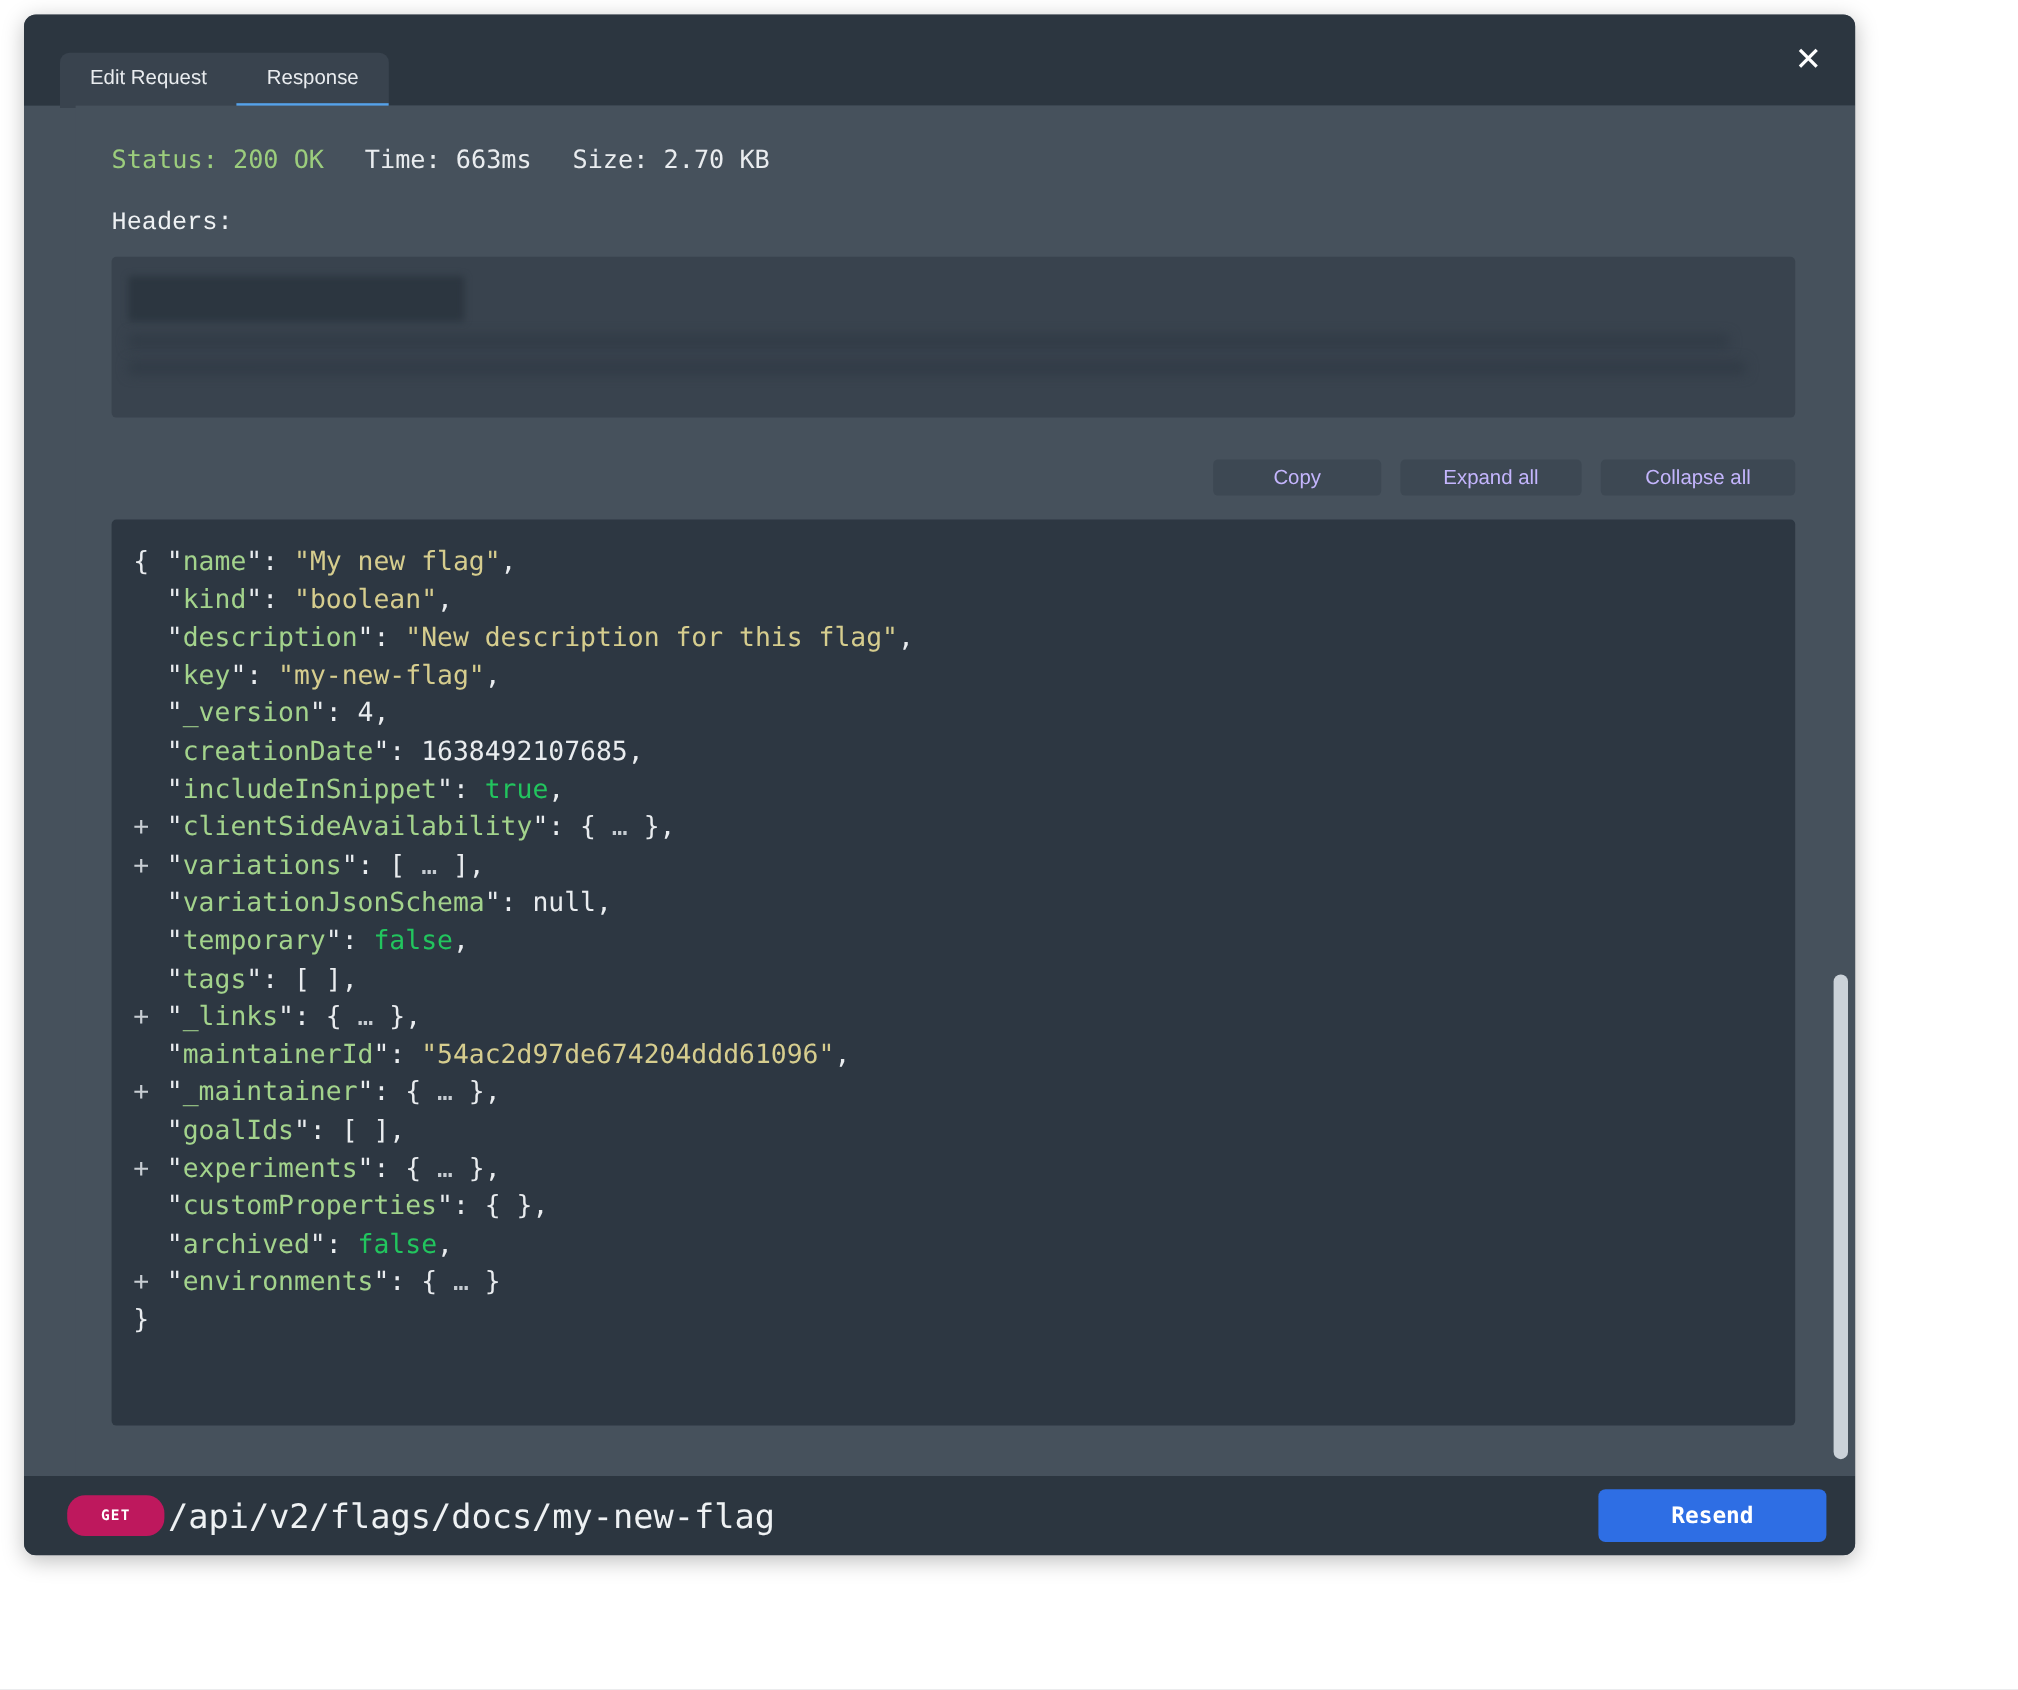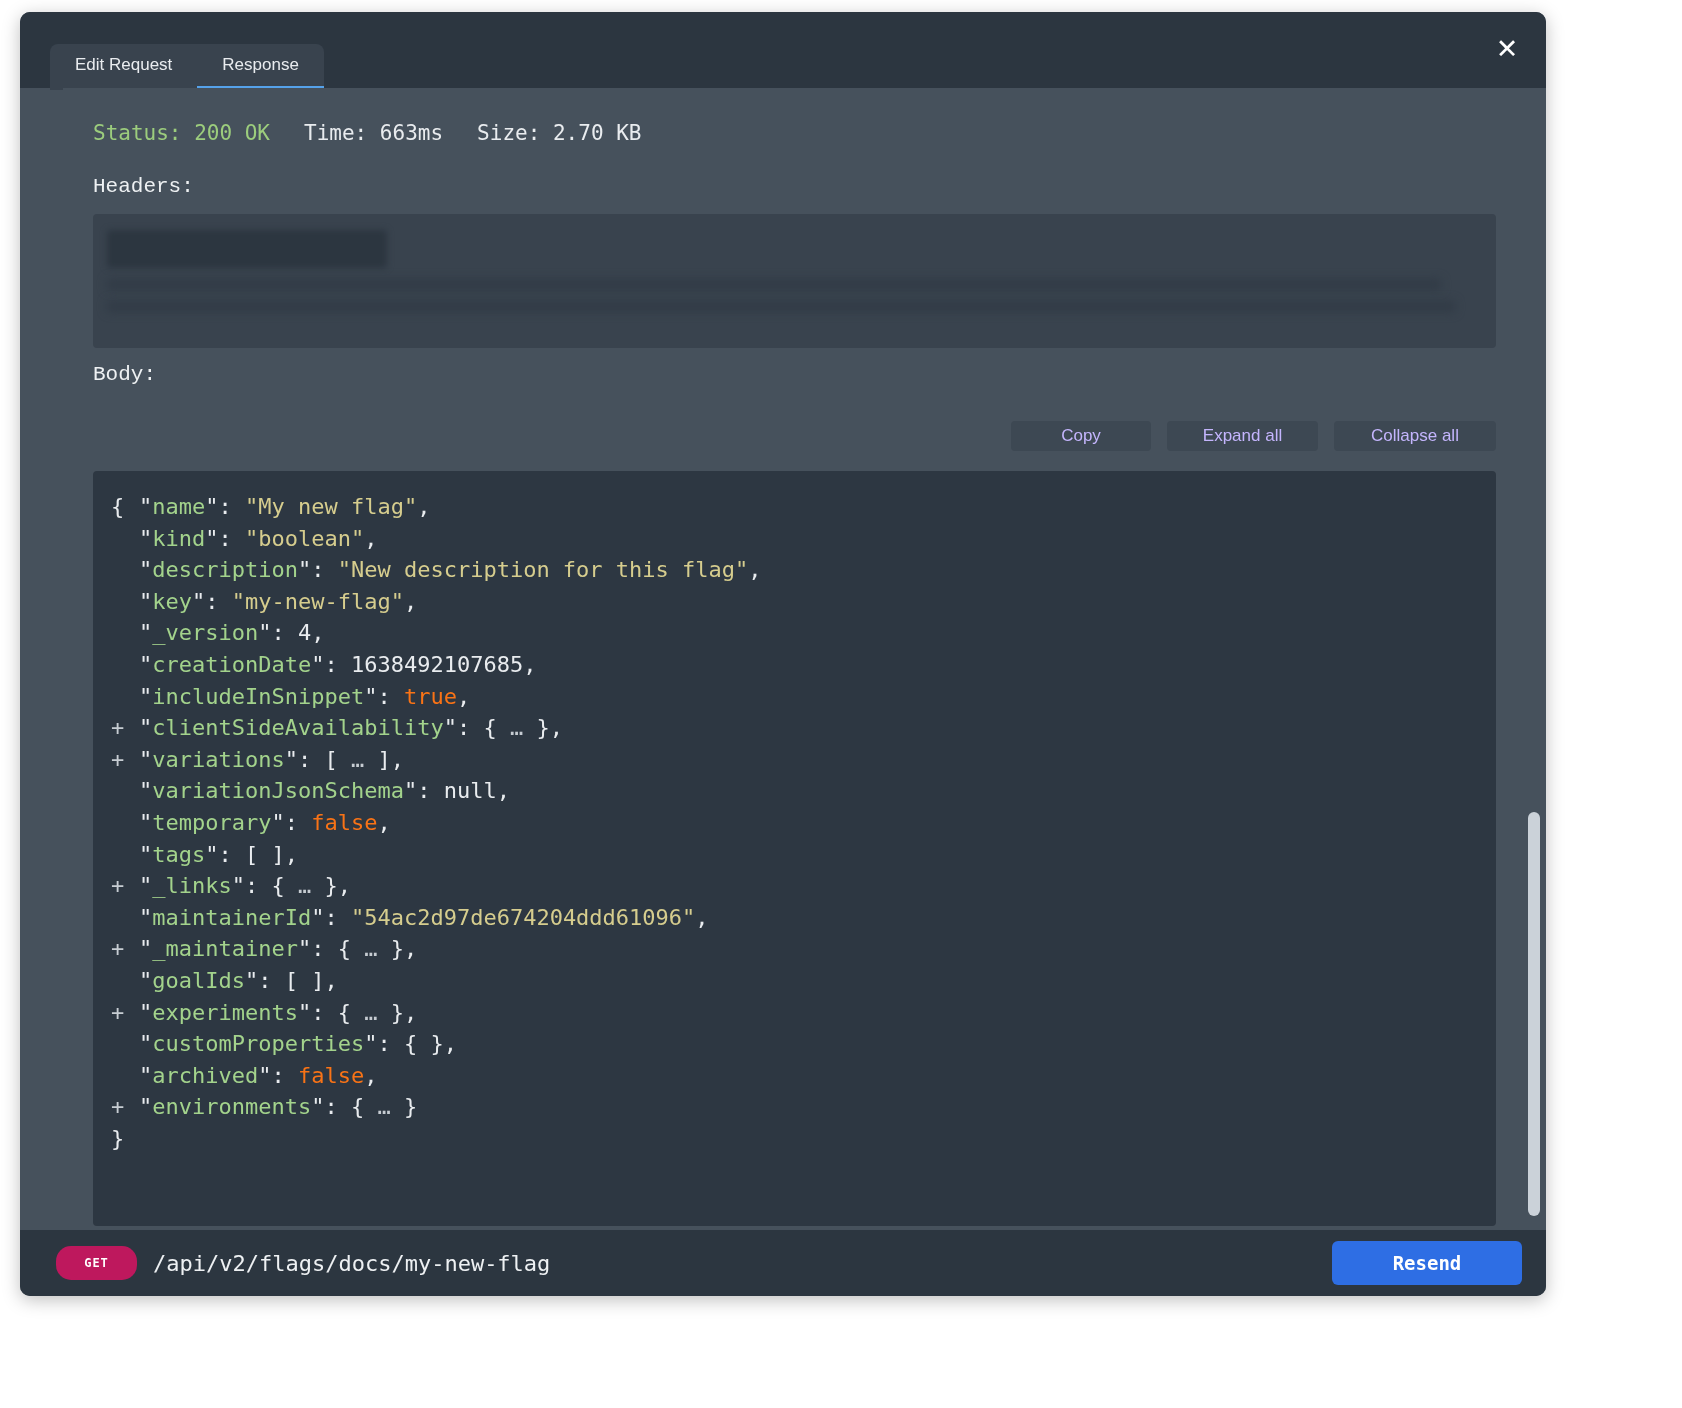--- a/index.html
+++ b/index.html
@@ -45,34 +45,34 @@
   .code-block{margin-top:20px;height:755px;background:#2d3742;border-radius:4px;
               box-sizing:border-box;padding:20px 18px;font-size:22px;line-height:31.6px;
               color:#e9ecef;overflow:hidden;}
   .code-line{position:relative;padding-left:28px;white-space:pre;}
   .tok-x,.tok-g{position:absolute;left:0;}
   .tok-x{color:#c7cdd3;cursor:pointer;}
   .tok-g{color:#e9ecef;}
   .tok-q,.tok-p,.tok-n,.tok-u{color:#e9ecef;}
   .tok-k{color:#a3d38c;text-align:center;}
   .tok-s{color:#d6cd8e;}
-  .tok-b{color:#f97316;}
+  .tok-b{color:#22c55e;}
   .tok-e{color:#c6ccd2;}
 
   
   .scroll-thumb{position:absolute;right:6px;top:800px;width:12px;height:404px;
                 background:#cbd2d9;border-radius:6px;cursor:pointer;}
 
   
   .modal-footer{position:absolute;left:0;right:0;bottom:0;height:66px;background:#2c3640;
                 display:flex;align-items:center;padding:0 24px 0 36px;box-sizing:border-box;}
   .method-badge{display:inline-flex;align-items:center;justify-content:center;width:81px;height:34px;
                 background:#be185d;border-radius:15px;color:#ffffff;font-family:"DejaVu Sans Mono",monospace;
                 font-weight:bold;font-size:12px;letter-spacing:1px;}
-  .url{margin-left:16px;color:#eef1f3;font-family:"DejaVu Sans Mono",monospace;font-size:22px;}
+  .url{margin-left:3px;color:#eef1f3;font-family:"DejaVu Sans Mono",monospace;font-size:28px;}
   .resend-btn{margin-left:auto;width:190px;height:44px;border:none;border-radius:6px;background:#2e6ee4;
               color:#ffffff;font-family:"DejaVu Sans Mono",monospace;font-weight:bold;font-size:19px;cursor:pointer;}
 </style>
 </head>
 <body>
 
 <div class="page">
   <div class="modal">
 
     <div class="modal-header">
@@ -93,21 +93,20 @@
       </div>
 
       <div class="section-label headers">Headers:</div>
 
       <div class="headers-box">
         <div class="redact-block"></div>
         <div class="rl" style="width:97%"></div>
         <div class="rl" style="width:98%"></div>
       </div>
 
-      <div class="section-label body">Body:</div>
 
       <div class="actions-row">
         <button class="action-btn copy">Copy</button>
         <button class="action-btn expand">Expand all</button>
         <button class="action-btn collapse">Collapse all</button>
       </div>
 
       <div class="code-block" id="json-body">
           <div class="code-line"><span class="tok-g">{</span></div>
           <div class="code-line"><span class="tok-q">"</span><span class="tok-k">name</span><span class="tok-q">"</span><span class="tok-p">: </span><span class="tok-s">"My new flag"</span><span class="tok-p">,</span></div>

